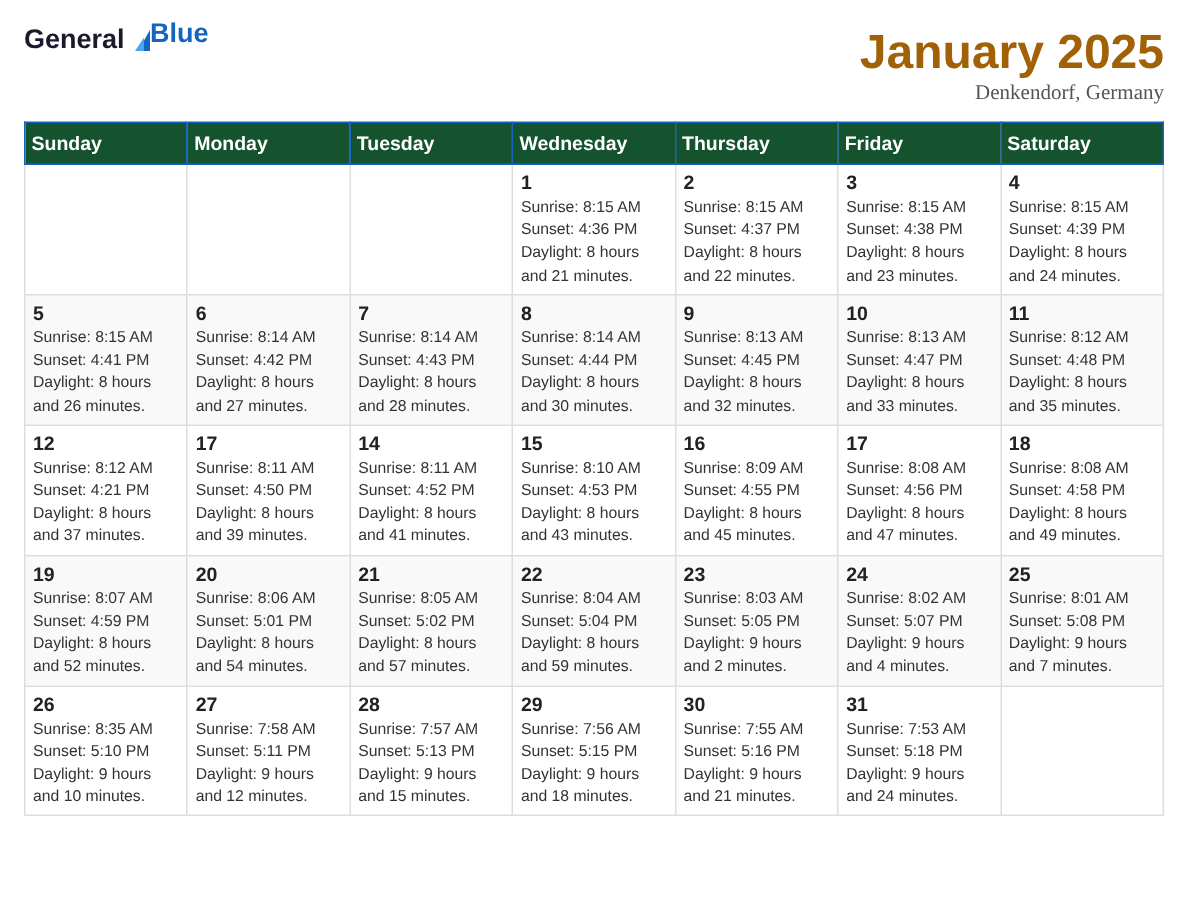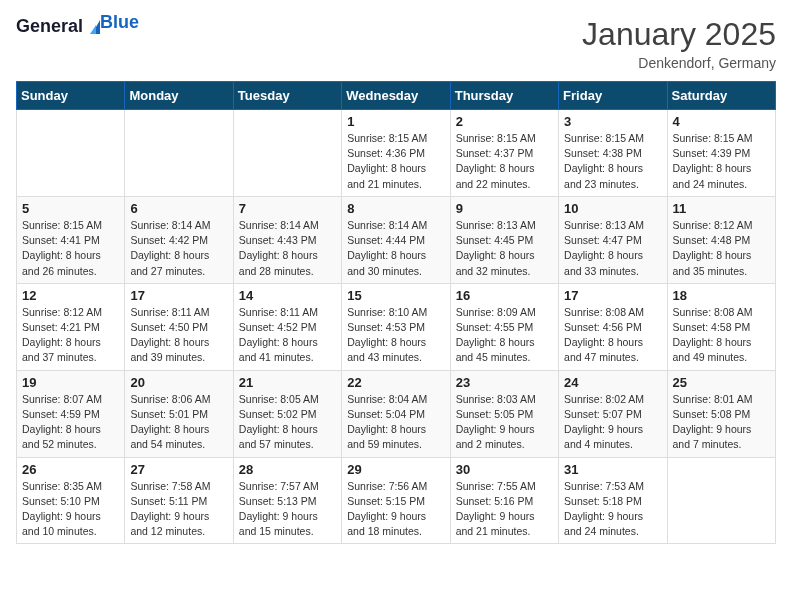--- a/index.html
+++ b/index.html
@@ -23,35 +23,36 @@
     }
     .logo-row {
       display: flex;
       align-items: center;
     }
     .title-section {
       text-align: right;
     }
     .month-year {
       font-size: 32px;
-      font-weight: normal;
-      color: #404040;
+      font-weight: bold;
+      color: #a16207;
     }
     .location {
       font-size: 14px;
       color: #555;
       margin-top: 2px;
+      font-family: Liberation Serif, serif;
     }
     .calendar {
       width: 100%;
       border-collapse: collapse;
       border: 1px solid #ccc;
     }
     .calendar th {
-      background: #0c4a6e;
+      background: #14532d;
       color: #fff;
       padding: 6px 4px;
       font-size: 13px;
       text-align: left;
       border: 1px solid #1565c0;
       font-weight: bold;
     }
     .calendar td {
       vertical-align: top;
       border: 1px solid #ddd;

